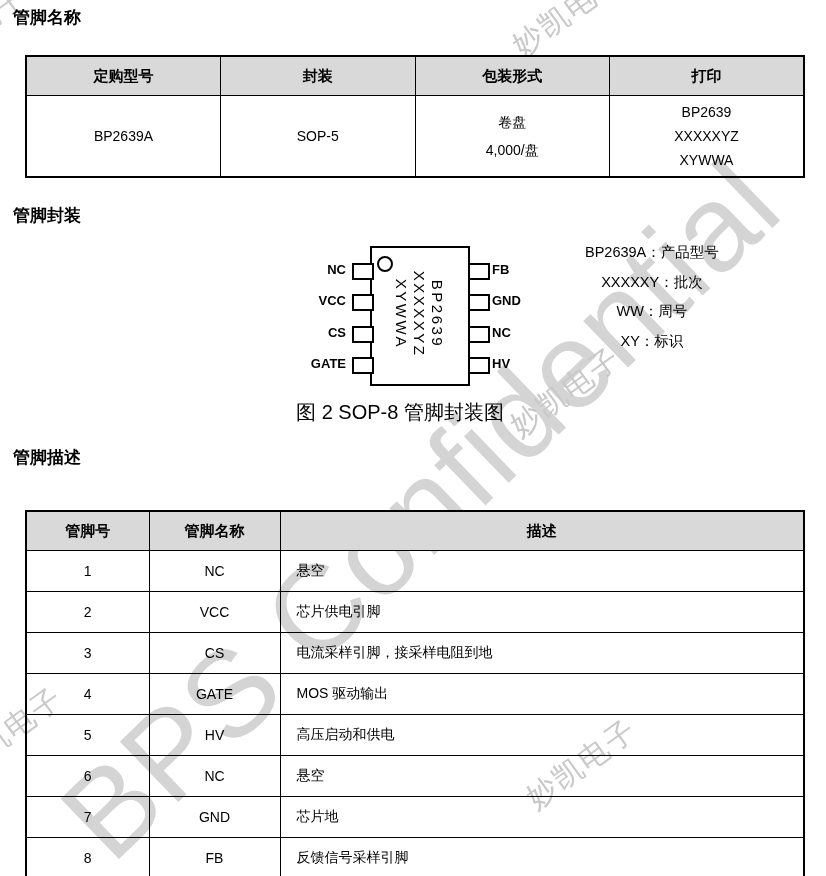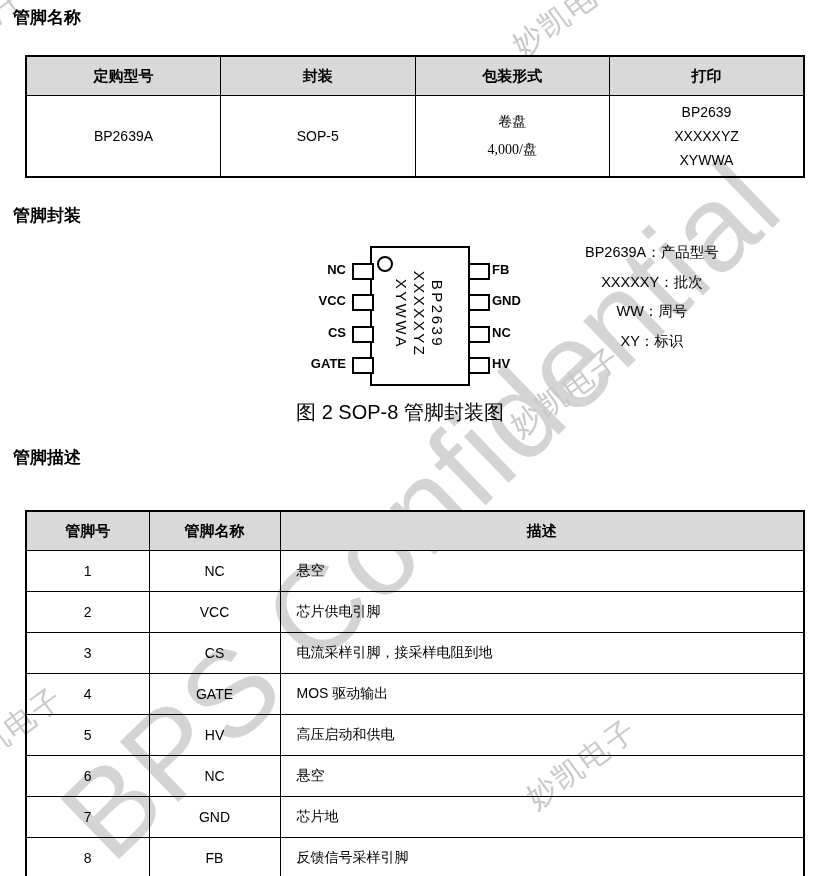--- a/index.html
+++ b/index.html
@@ -25,21 +25,21 @@
   
   table.doc{
     position:absolute;left:25px;width:780px;border-collapse:collapse;table-layout:fixed;
     border:2px solid #000;font-size:14px;
   }
   table.doc th,table.doc td{border:1px solid #000;padding:0;}
   table.doc th{background:#d9d9d9;font-size:15px;font-weight:bold;text-align:center;}
   #order-table th{height:38px;}
   #order-table td{height:80px;text-align:center;vertical-align:middle;}
   .cell-lines div{line-height:24px;}
-  .cell-lines-wide div{line-height:28px;font-family:Liberation Serif, serif;}
+  .cell-lines-wide div{line-height:28px;}
   #pin-table th{height:38px;}
   #pin-table td{height:40px;vertical-align:middle;}
   #pin-table td.c{text-align:center;}
   #pin-table td.l{text-align:left;padding-left:16px;}
   
   .chip-body{position:absolute;left:370px;top:246px;width:96px;height:136px;border:2px solid #000;background:#fff;}
   .pin1-dot{position:absolute;left:377px;top:256px;width:12px;height:12px;border:2px solid #000;border-radius:50%;background:#fff;}
   .pin{position:absolute;width:18px;height:13px;border:2px solid #000;background:#fff;}
   .pin-label{position:absolute;font-size:13px;font-weight:bold;line-height:16px;white-space:nowrap;}
   .pl-left{right:480px;text-align:right;}

